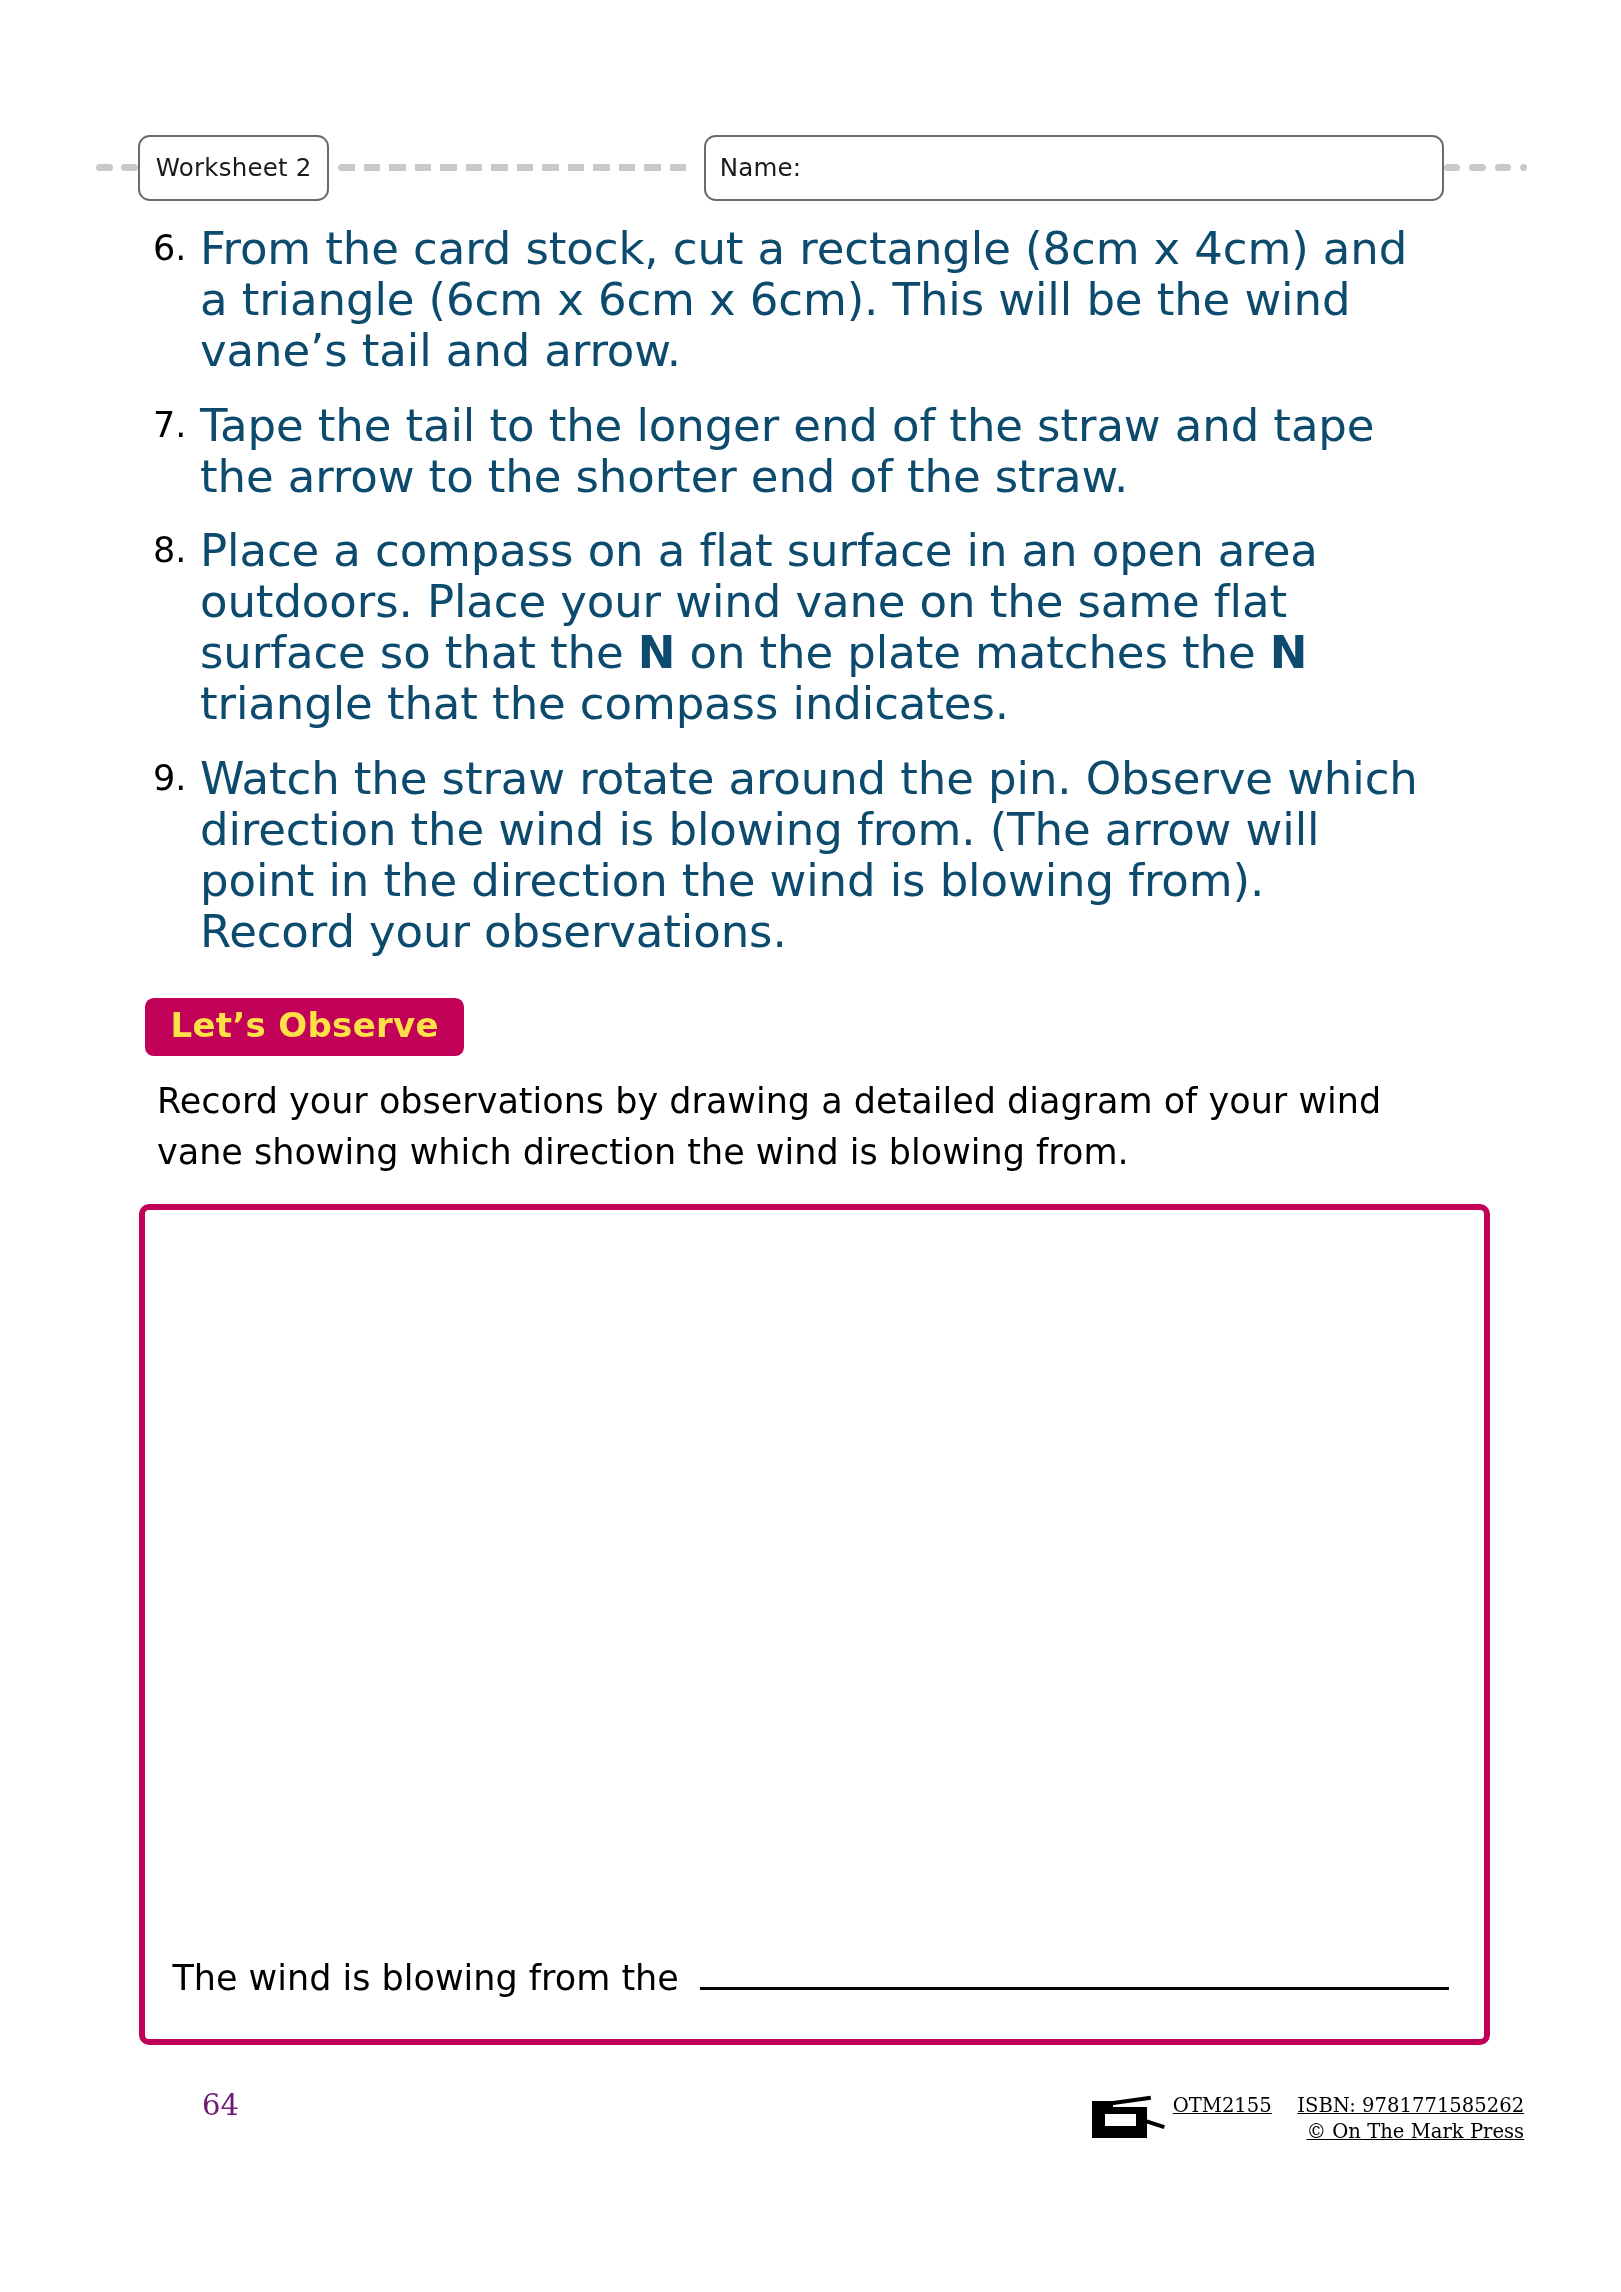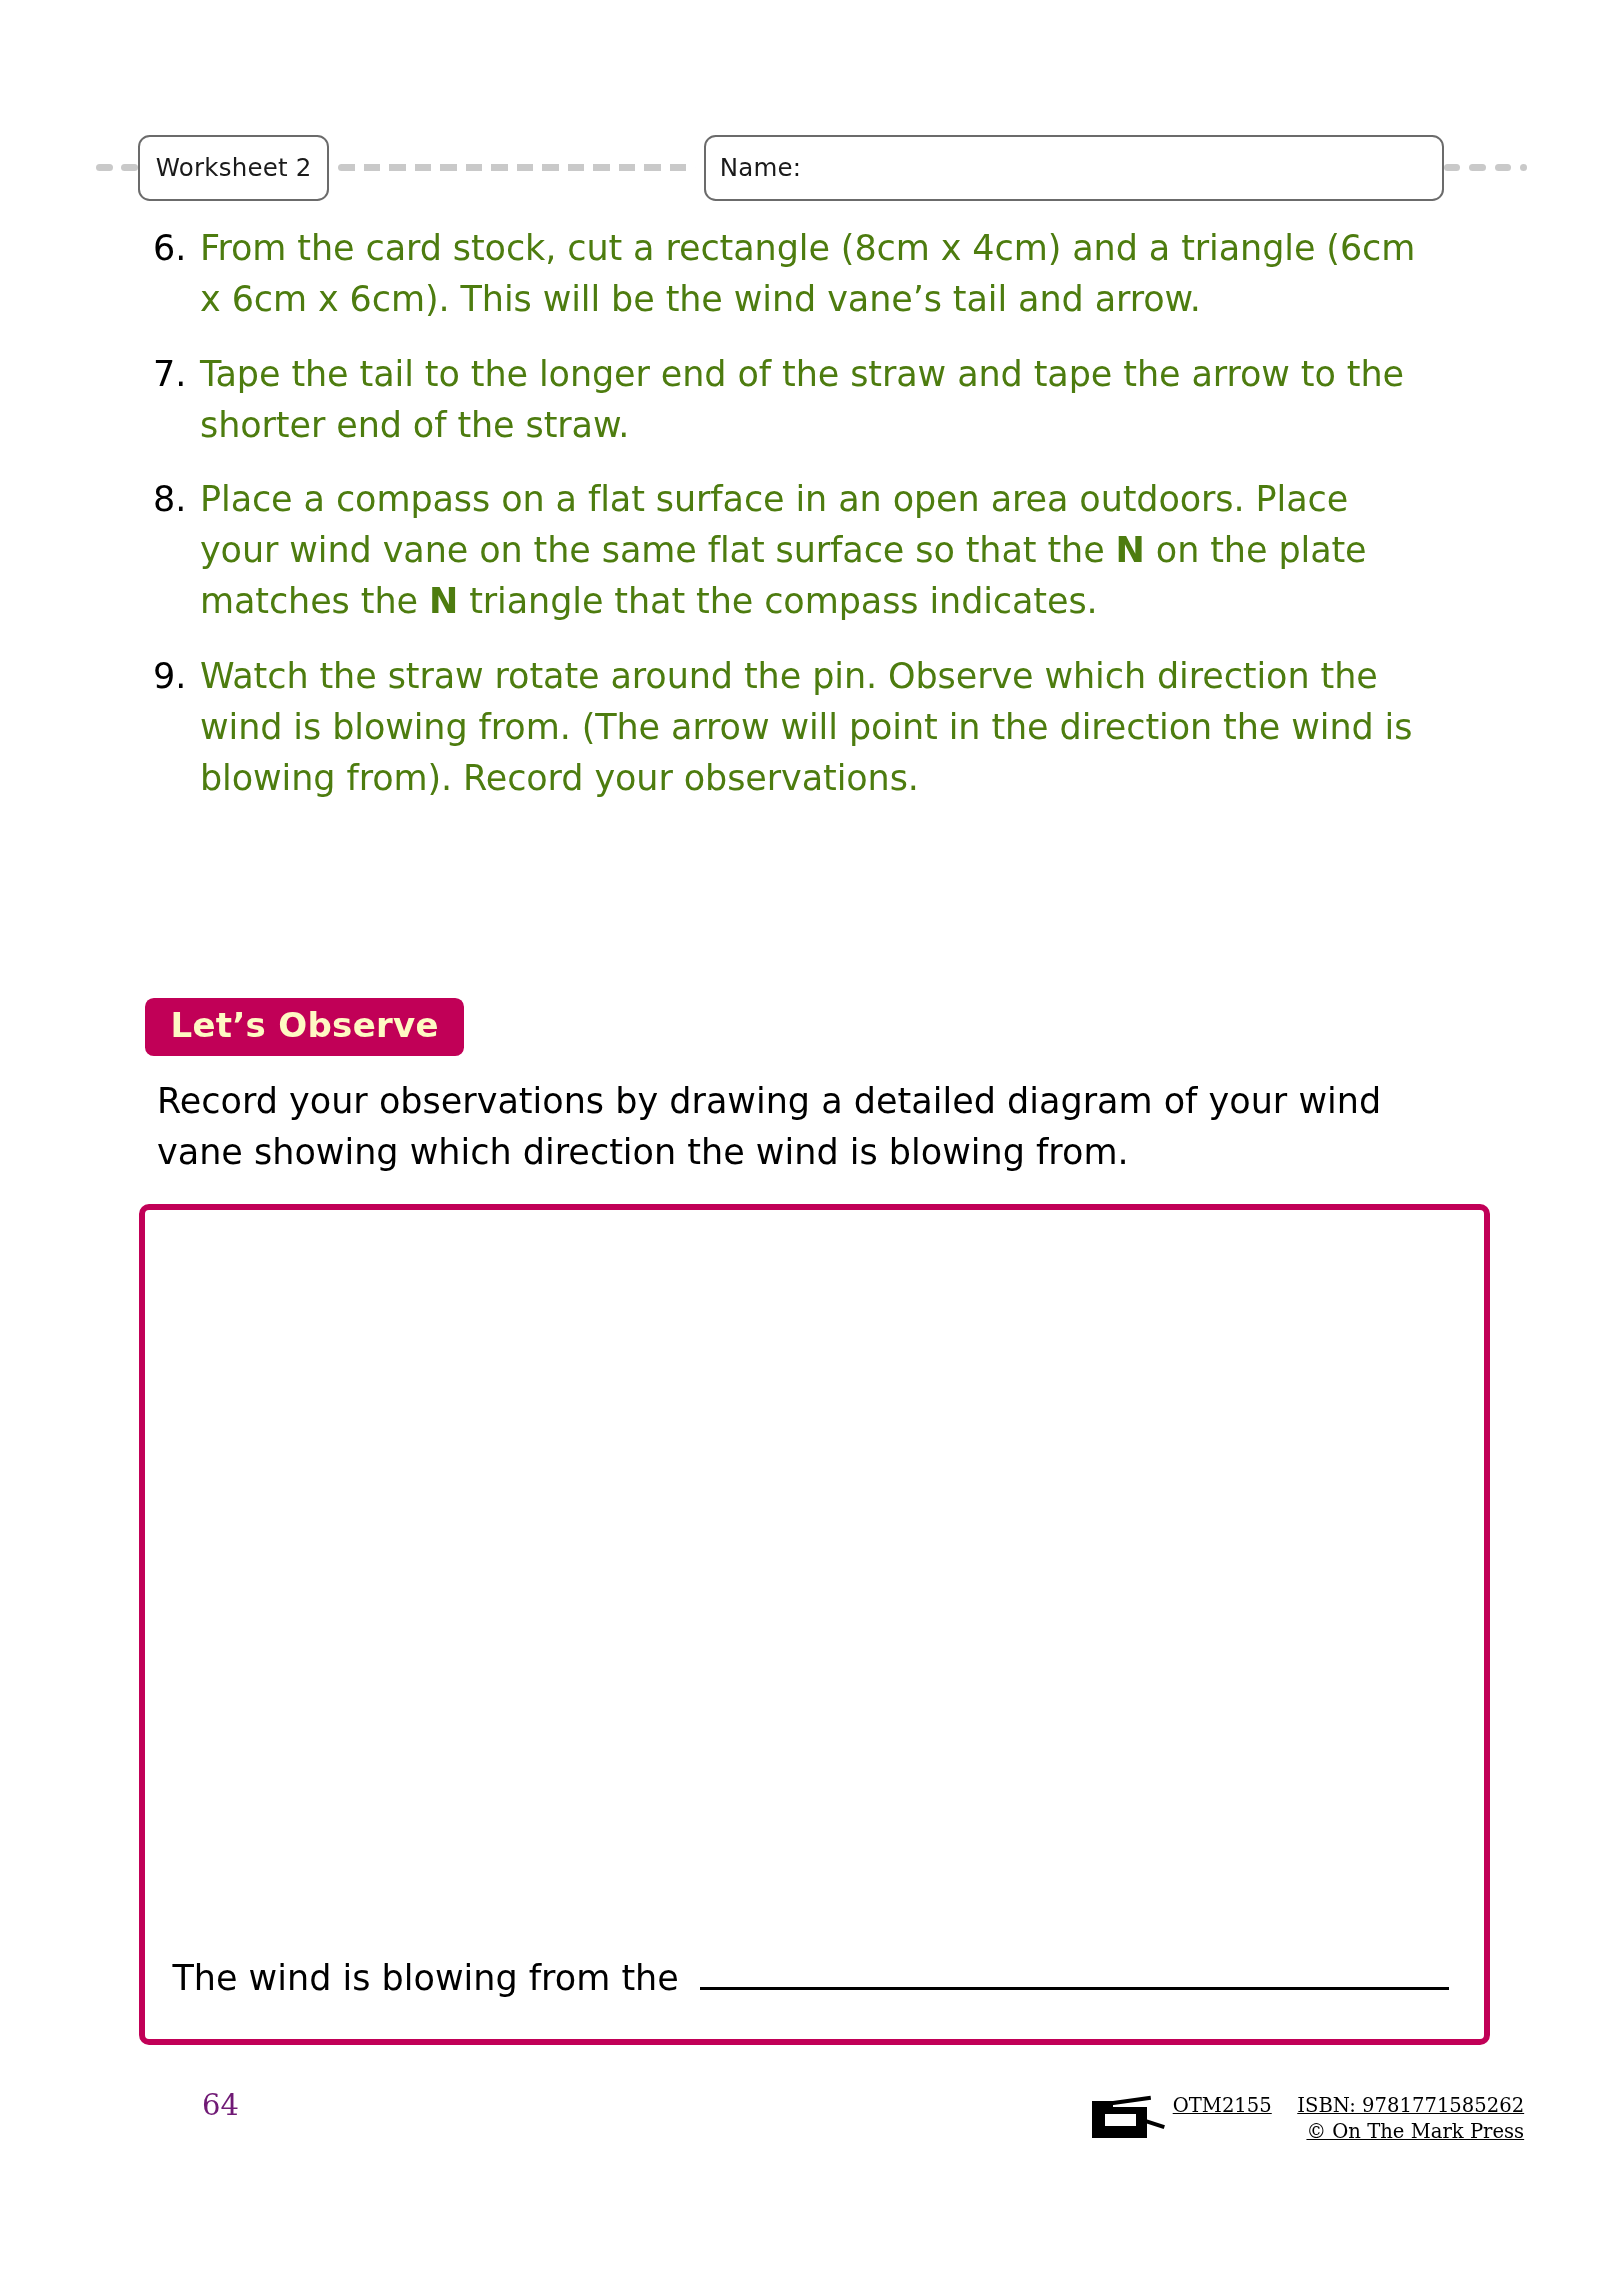--- a/index.html
+++ b/index.html
@@ -100,34 +100,34 @@
     width: 53px;
     text-align: right;
     padding-right: 13.7px;
     box-sizing: border-box;
     font-size: 35px;
     line-height: 51px;
     color: #000000;
   }
   .step-body {
     flex: 1 1 auto;
-    font-size: 35px;
+    font-size: 45px;
     line-height: 51px;
-    color: #4d7c0f;
+    color: #0c4a6e;
     letter-spacing: -0.1px;
   }
   .step-body b { font-weight: bold; }
 
   
   .observe-badge {
     position: absolute;
     left: 145px;
     top: 998px;
     background: #c10057;
-    color: #fef9c3;
+    color: #fde047;
     border-radius: 8.8px;
     padding: 9.8px 25.5px 12.7px 25.5px;
     font-size: 34px;
     font-weight: bold;
     line-height: 1.05;
     letter-spacing: 0.3px;
   }
 
   .observe-instr {
     position: absolute;

